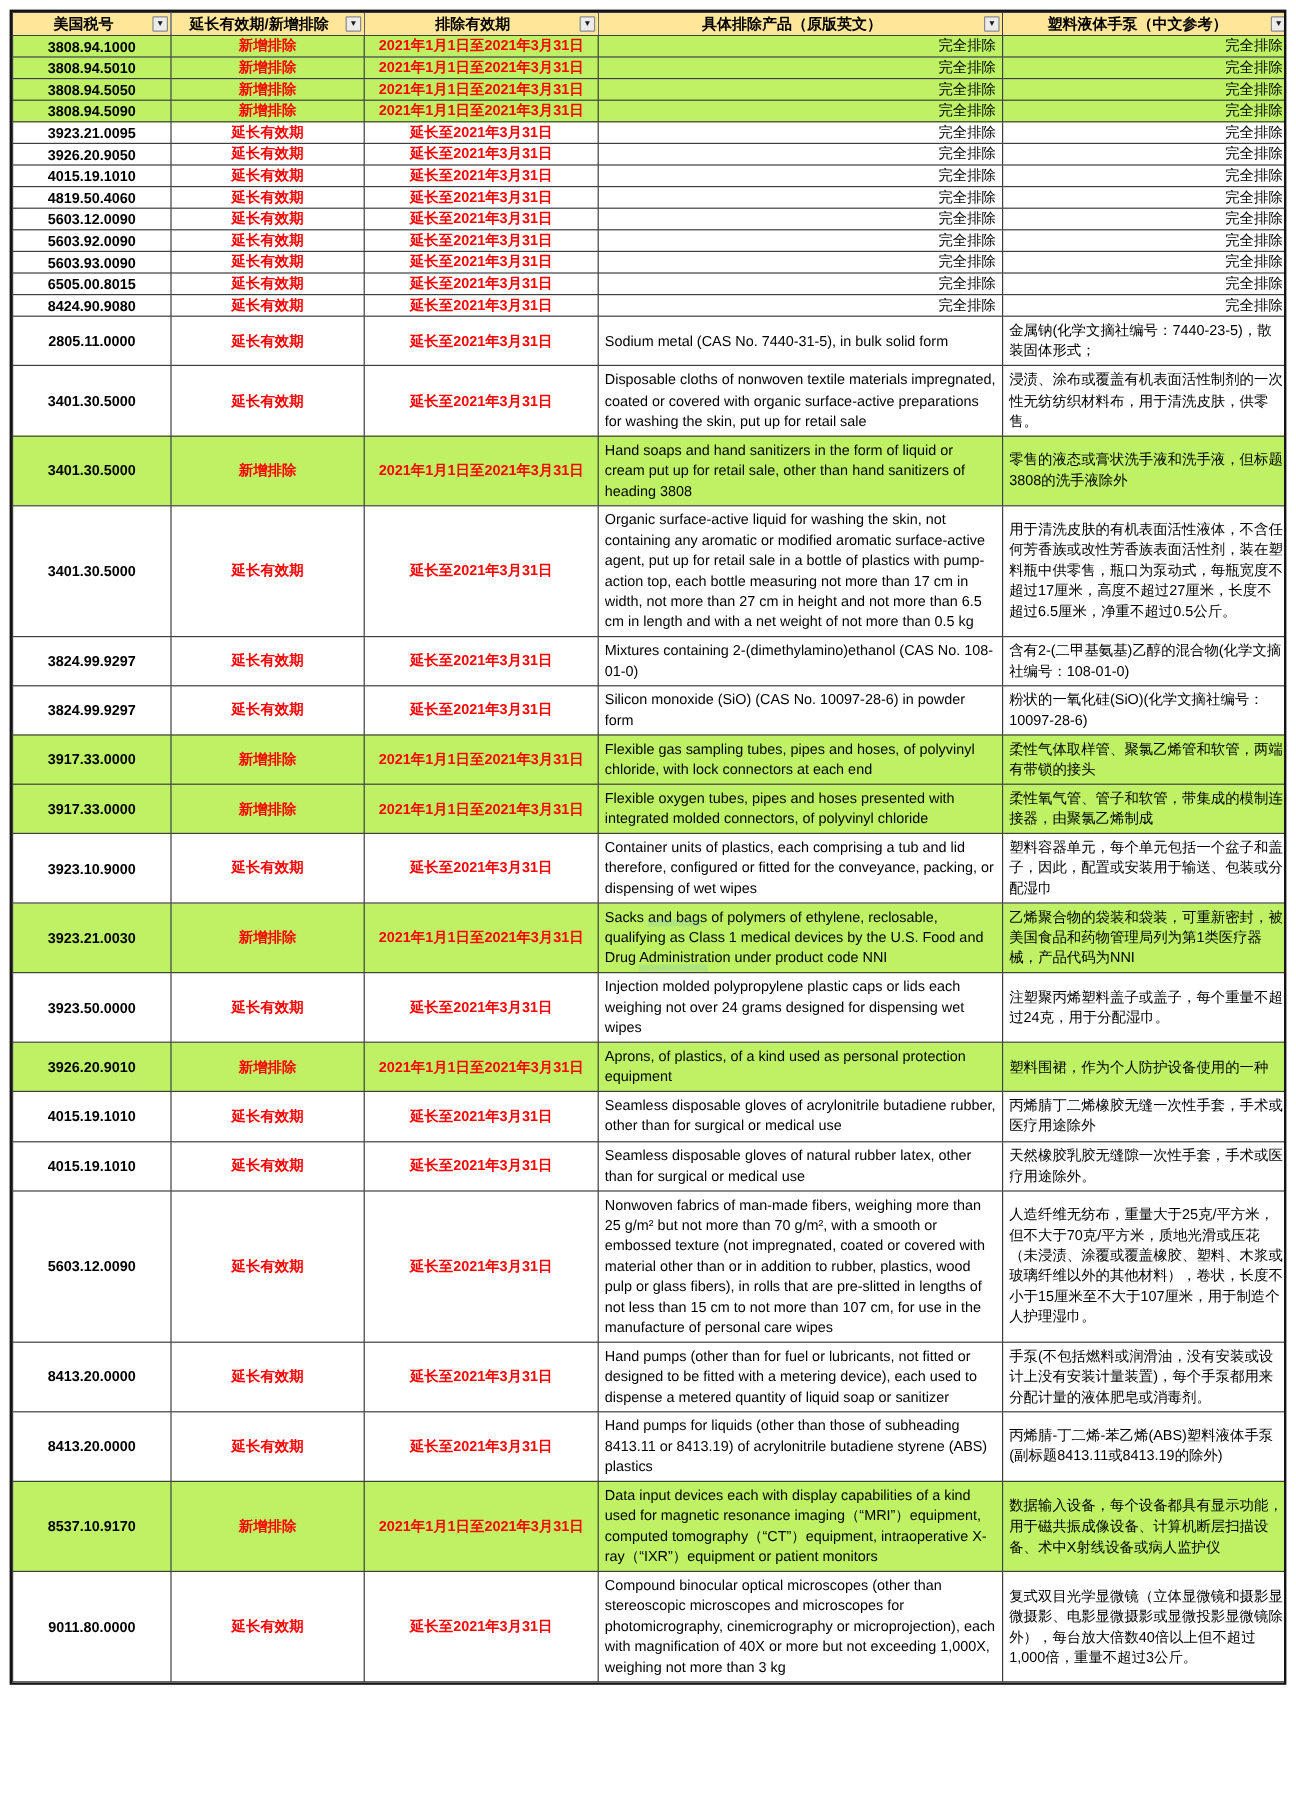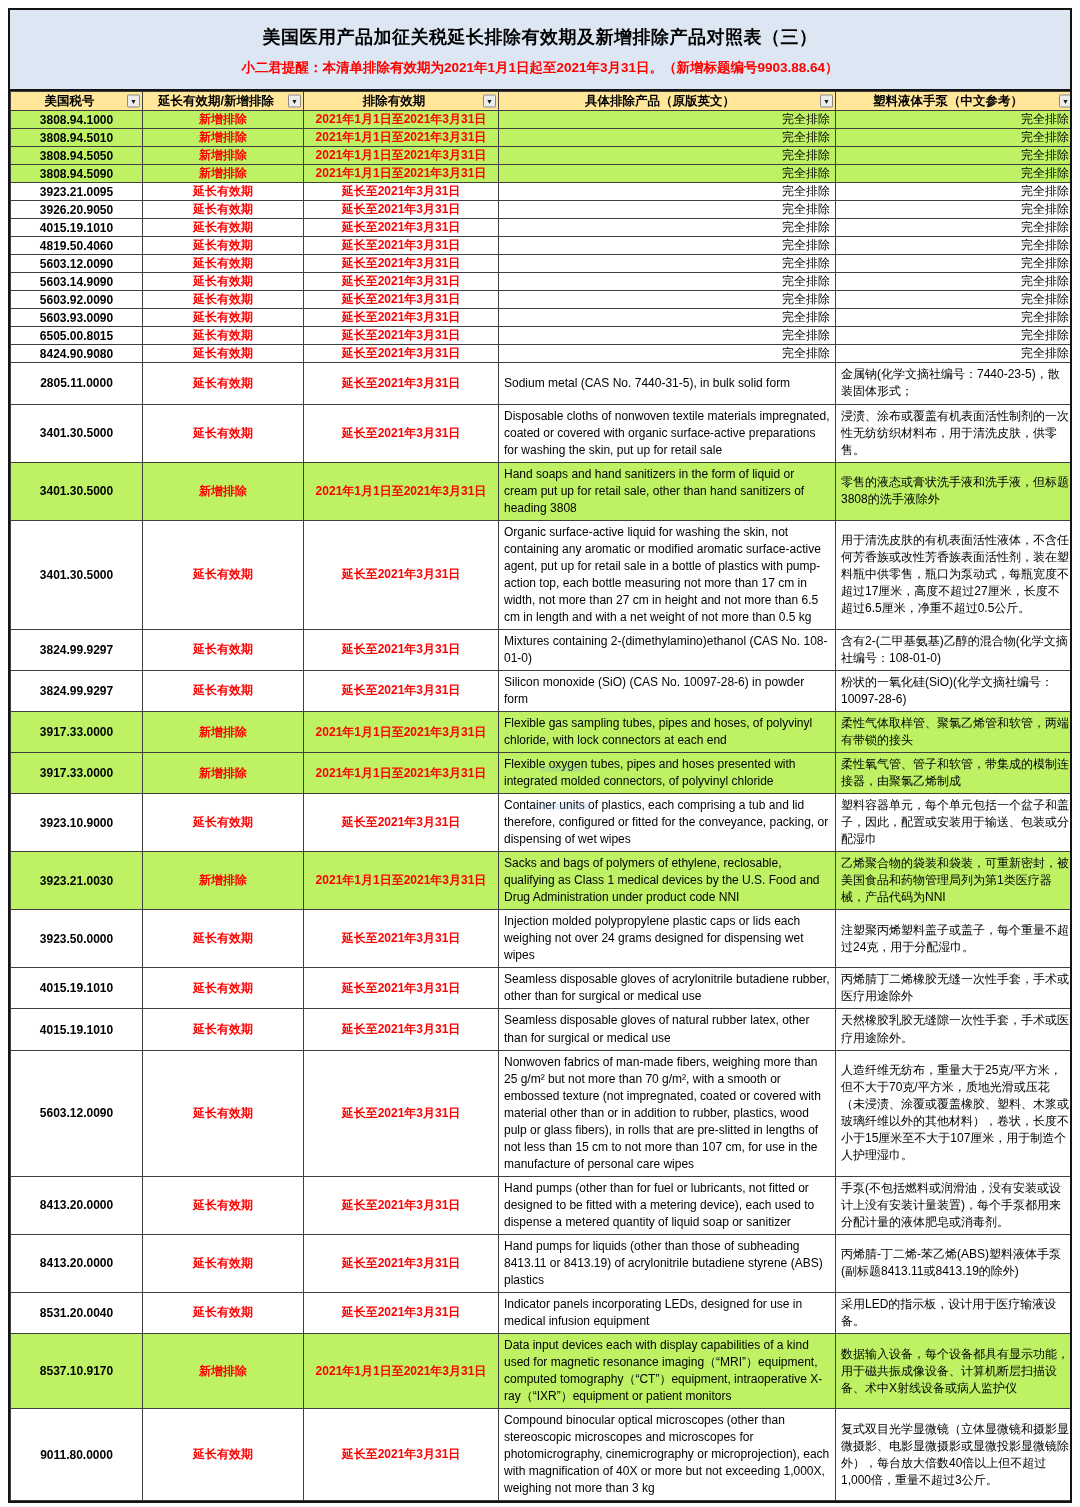--- a/index.html
+++ b/index.html
@@ -25,24 +25,20 @@
   
   .wm{position:absolute;pointer-events:none;z-index:5;}
   .wm-center{top:718px;left:50%;transform:translateX(-37%);width:170px;height:130px;border-radius:50%;
     color:rgba(125,175,220,.22);font-size:60px;font-weight:bold;text-align:center;line-height:120px;}
 </style>
 </head>
 <body>
 
 <div class="sheet">
 
-  <div class="title-band">
-    <div class="main-title">美国医用产品加征关税延长排除有效期及新增排除产品对照表（三）</div>
-    <div class="sub-title">小二君提醒：本清单排除有效期为2021年1月1日起至2021年3月31日。（新增标题编号9903.88.64）</div>
-  </div>
 
   <table>
     <colgroup>
         <col class="c1">
         <col class="c2">
         <col class="c3">
         <col class="c4">
         <col class="c5">
       </colgroup>
     <thead>
@@ -112,27 +108,20 @@
       <td class="desc center">完全排除</td>
     </tr>
         <tr class="simple">
       <td class="tax">5603.12.0090</td>
       <td class="status">延长有效期</td>
       <td class="period">延长至2021年3月31日</td>
       <td class="desc center">完全排除</td>
       <td class="desc center">完全排除</td>
     </tr>
         <tr class="simple">
-      <td class="tax">5603.14.9090</td>
-      <td class="status">延长有效期</td>
-      <td class="period">延长至2021年3月31日</td>
-      <td class="desc center">完全排除</td>
-      <td class="desc center">完全排除</td>
-    </tr>
-        <tr class="simple">
       <td class="tax">5603.92.0090</td>
       <td class="status">延长有效期</td>
       <td class="period">延长至2021年3月31日</td>
       <td class="desc center">完全排除</td>
       <td class="desc center">完全排除</td>
     </tr>
         <tr class="simple">
       <td class="tax">5603.93.0090</td>
       <td class="status">延长有效期</td>
       <td class="period">延长至2021年3月31日</td>
@@ -223,20 +212,27 @@
       <td class="desc">Sacks and bags of polymers of ethylene, reclosable, qualifying as Class 1 medical devices by the U.S. Food and Drug Administration under product code NNI</td>
       <td class="desc">乙烯聚合物的袋装和袋装，可重新密封，被美国食品和药物管理局列为第1类医疗器械，产品代码为NNI</td>
     </tr>
         <tr>
       <td class="tax">3923.50.0000</td>
       <td class="status">延长有效期</td>
       <td class="period">延长至2021年3月31日</td>
       <td class="desc">Injection molded polypropylene plastic caps or lids each weighing not over 24 grams designed for dispensing wet wipes</td>
       <td class="desc">注塑聚丙烯塑料盖子或盖子，每个重量不超过24克，用于分配湿巾。</td>
     </tr>
+        <tr class="hl">
+      <td class="tax">3926.20.9010</td>
+      <td class="status">新增排除</td>
+      <td class="period">2021年1月1日至2021年3月31日</td>
+      <td class="desc">Aprons, of plastics, of a kind used as personal protection equipment</td>
+      <td class="desc">塑料围裙，作为个人防护设备使用的一种</td>
+    </tr>
         <tr>
       <td class="tax">4015.19.1010</td>
       <td class="status">延长有效期</td>
       <td class="period">延长至2021年3月31日</td>
       <td class="desc">Seamless disposable gloves of acrylonitrile butadiene rubber, other than for surgical or medical use</td>
       <td class="desc">丙烯腈丁二烯橡胶无缝一次性手套，手术或医疗用途除外</td>
     </tr>
         <tr>
       <td class="tax">4015.19.1010</td>
       <td class="status">延长有效期</td>
@@ -258,27 +254,20 @@
       <td class="desc">Hand pumps (other than for fuel or lubricants, not fitted or designed to be fitted with a metering device), each used to dispense a metered quantity of liquid soap or sanitizer</td>
       <td class="desc">手泵(不包括燃料或润滑油，没有安装或设计上没有安装计量装置)，每个手泵都用来分配计量的液体肥皂或消毒剂。</td>
     </tr>
         <tr>
       <td class="tax">8413.20.0000</td>
       <td class="status">延长有效期</td>
       <td class="period">延长至2021年3月31日</td>
       <td class="desc">Hand pumps for liquids (other than those of subheading 8413.11 or 8413.19) of acrylonitrile butadiene styrene (ABS) plastics</td>
       <td class="desc">丙烯腈-丁二烯-苯乙烯(ABS)塑料液体手泵(副标题8413.11或8413.19的除外)</td>
     </tr>
-        <tr>
-      <td class="tax">8531.20.0040</td>
-      <td class="status">延长有效期</td>
-      <td class="period">延长至2021年3月31日</td>
-      <td class="desc">Indicator panels incorporating LEDs, designed for use in medical infusion equipment</td>
-      <td class="desc">采用LED的指示板，设计用于医疗输液设备。</td>
-    </tr>
         <tr class="hl">
       <td class="tax">8537.10.9170</td>
       <td class="status">新增排除</td>
       <td class="period">2021年1月1日至2021年3月31日</td>
       <td class="desc">Data input devices each with display capabilities of a kind used for magnetic resonance imaging（“MRI”）equipment, computed tomography（“CT”）equipment, intraoperative X-ray（“IXR”）equipment or patient monitors</td>
       <td class="desc">数据输入设备，每个设备都具有显示功能，用于磁共振成像设备、计算机断层扫描设备、术中X射线设备或病人监护仪</td>
     </tr>
         <tr>
       <td class="tax">9011.80.0000</td>
       <td class="status">延长有效期</td>

